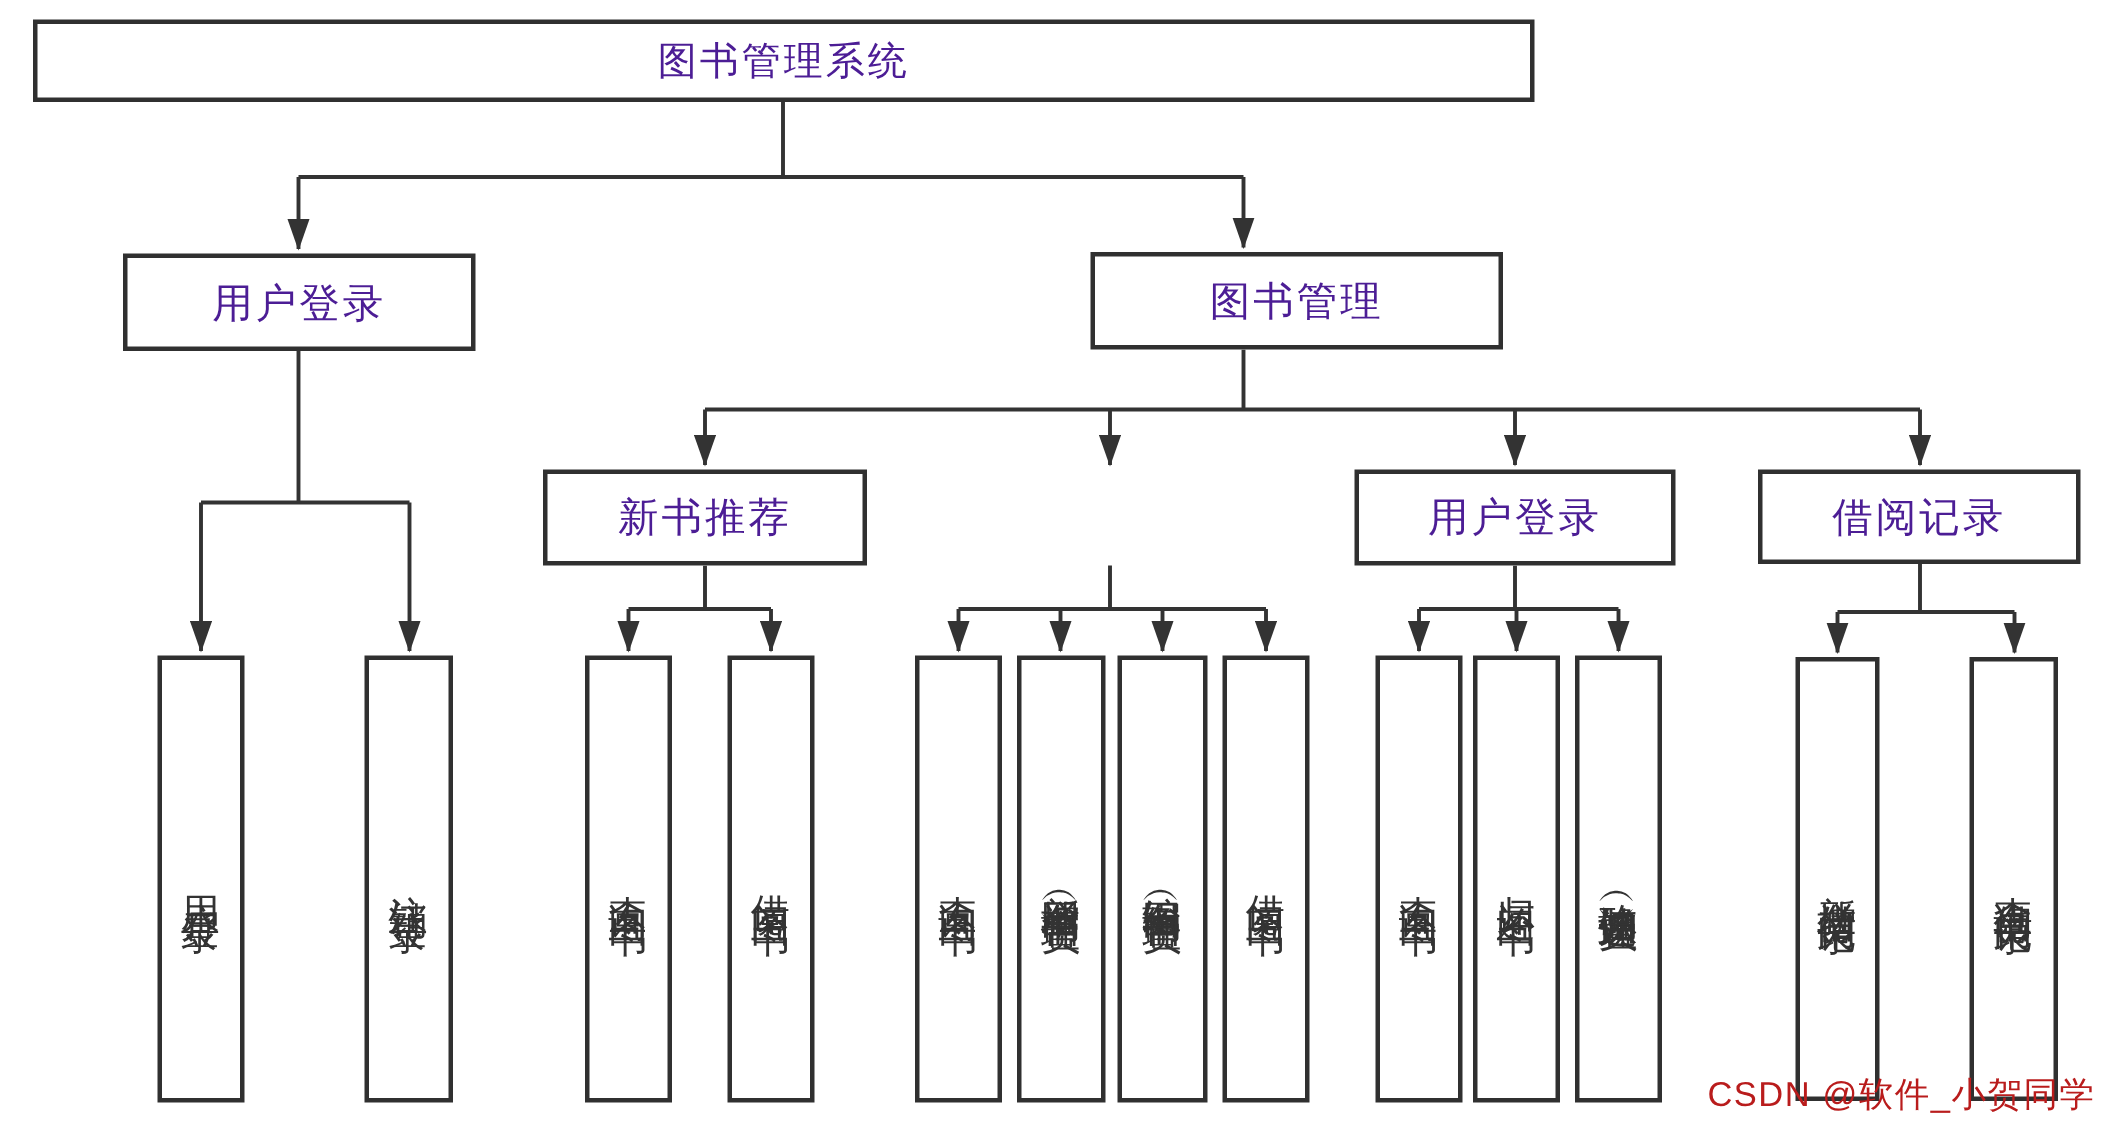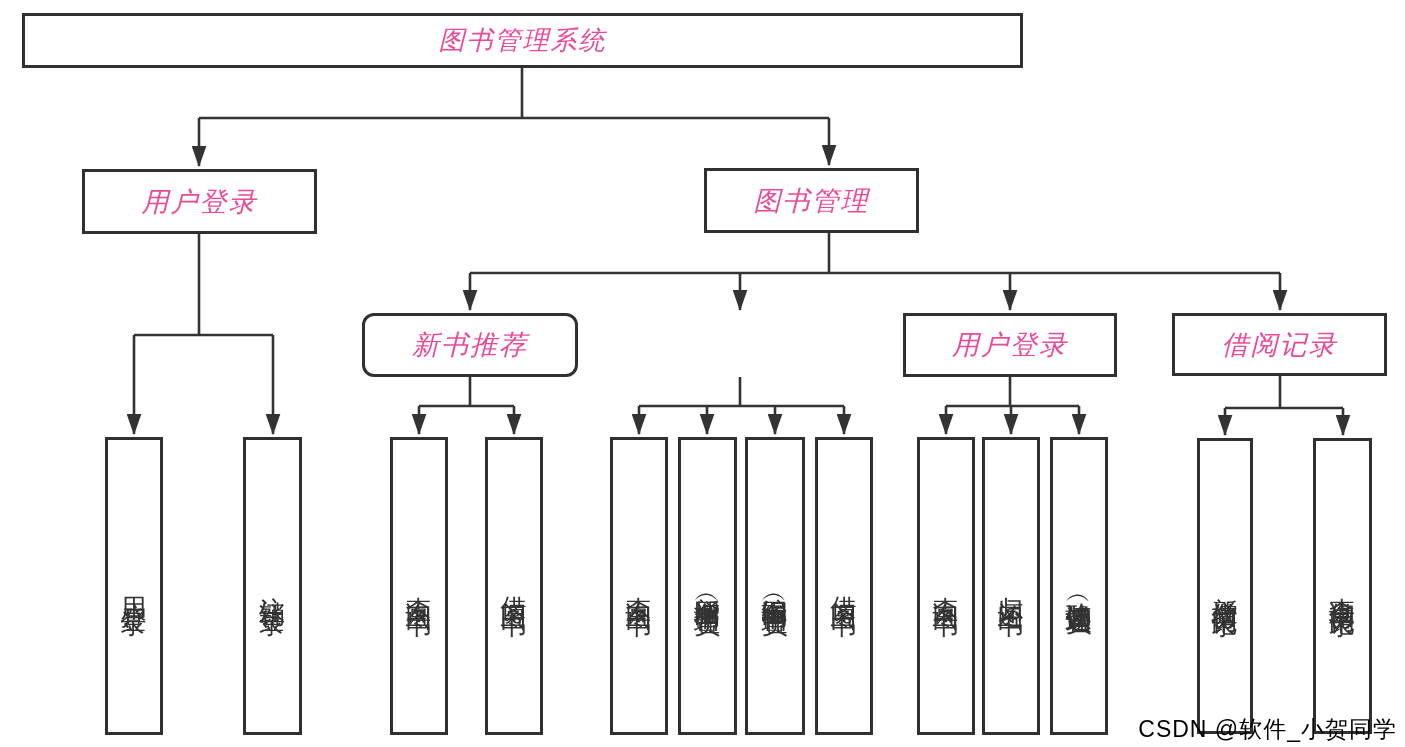--- a/index.html
+++ b/index.html
@@ -23,25 +23,24 @@
   }
   #wires .arrowhead { fill: #333333; stroke: none; }
   .hnode {
     position: absolute;
     box-sizing: border-box;
     border: 3px solid #303030;
     background: #ffffff;
     display: flex;
     align-items: center;
     justify-content: center;
-    color: #ec4899;
+    color: #4c1d95;
     font-size: 27px;
     letter-spacing: 2px;
     white-space: nowrap;
-    font-style: italic;
   }
   .root {
     font-size: 26px;
   }
   .vnode {
     position: absolute;
     box-sizing: border-box;
     border: 3px solid #303030;
     background: #ffffff;
     display: flex;
@@ -51,21 +50,21 @@
     font-size: 26px;
     writing-mode: vertical-rl;
     letter-spacing: 5px;
     line-height: 1;
   }
   #watermark {
     position: absolute;
     right: 8px;
     bottom: 2px;
     font-size: 23px;
-    color: #000000;
+    color: #b91c1c;
     letter-spacing: 1px;
     white-space: nowrap;
   }
 </style>
 </head>
 <body>
 
 <div id="stage">
 
   <svg id="wires" viewBox="0 0 1405 747" xmlns="http://www.w3.org/2000/svg">
@@ -109,25 +108,25 @@
     <path d="M1343,408 V435" marker-end="url(#arw)"></path>
   </svg>
 
   <div class="hnode root" style="left:22px; top:13px; width:1001px; height:55px;">
     <span>图书管理系统</span>
   </div>
 
   <div class="hnode" style="left:82px; top:169px; width:235px; height:65px;">
     <span>用户登录</span>
   </div>
-  <div class="hnode" style="left:704px; top:168px; width:215px; height:65px;">
+  <div class="hnode" style="left:727px; top:168px; width:275px; height:65px;">
     <span>图书管理</span>
   </div>
 
-  <div class="hnode" style="left:362px; top:313px; width:216px; height:64px;border-radius:12px;">
+  <div class="hnode" style="left:362px; top:313px; width:216px; height:64px;">
     <span>新书推荐</span>
   </div>
   <div class="hnode" style="left:903px; top:313px; width:214px; height:64px;">
     <span>用户登录</span>
   </div>
   <div class="hnode" style="left:1172px; top:313px; width:215px; height:63px;">
     <span>借阅记录</span>
   </div>
 
   <div class="vnode" style="left:105px; top:437px; width:58px; height:298px;">

